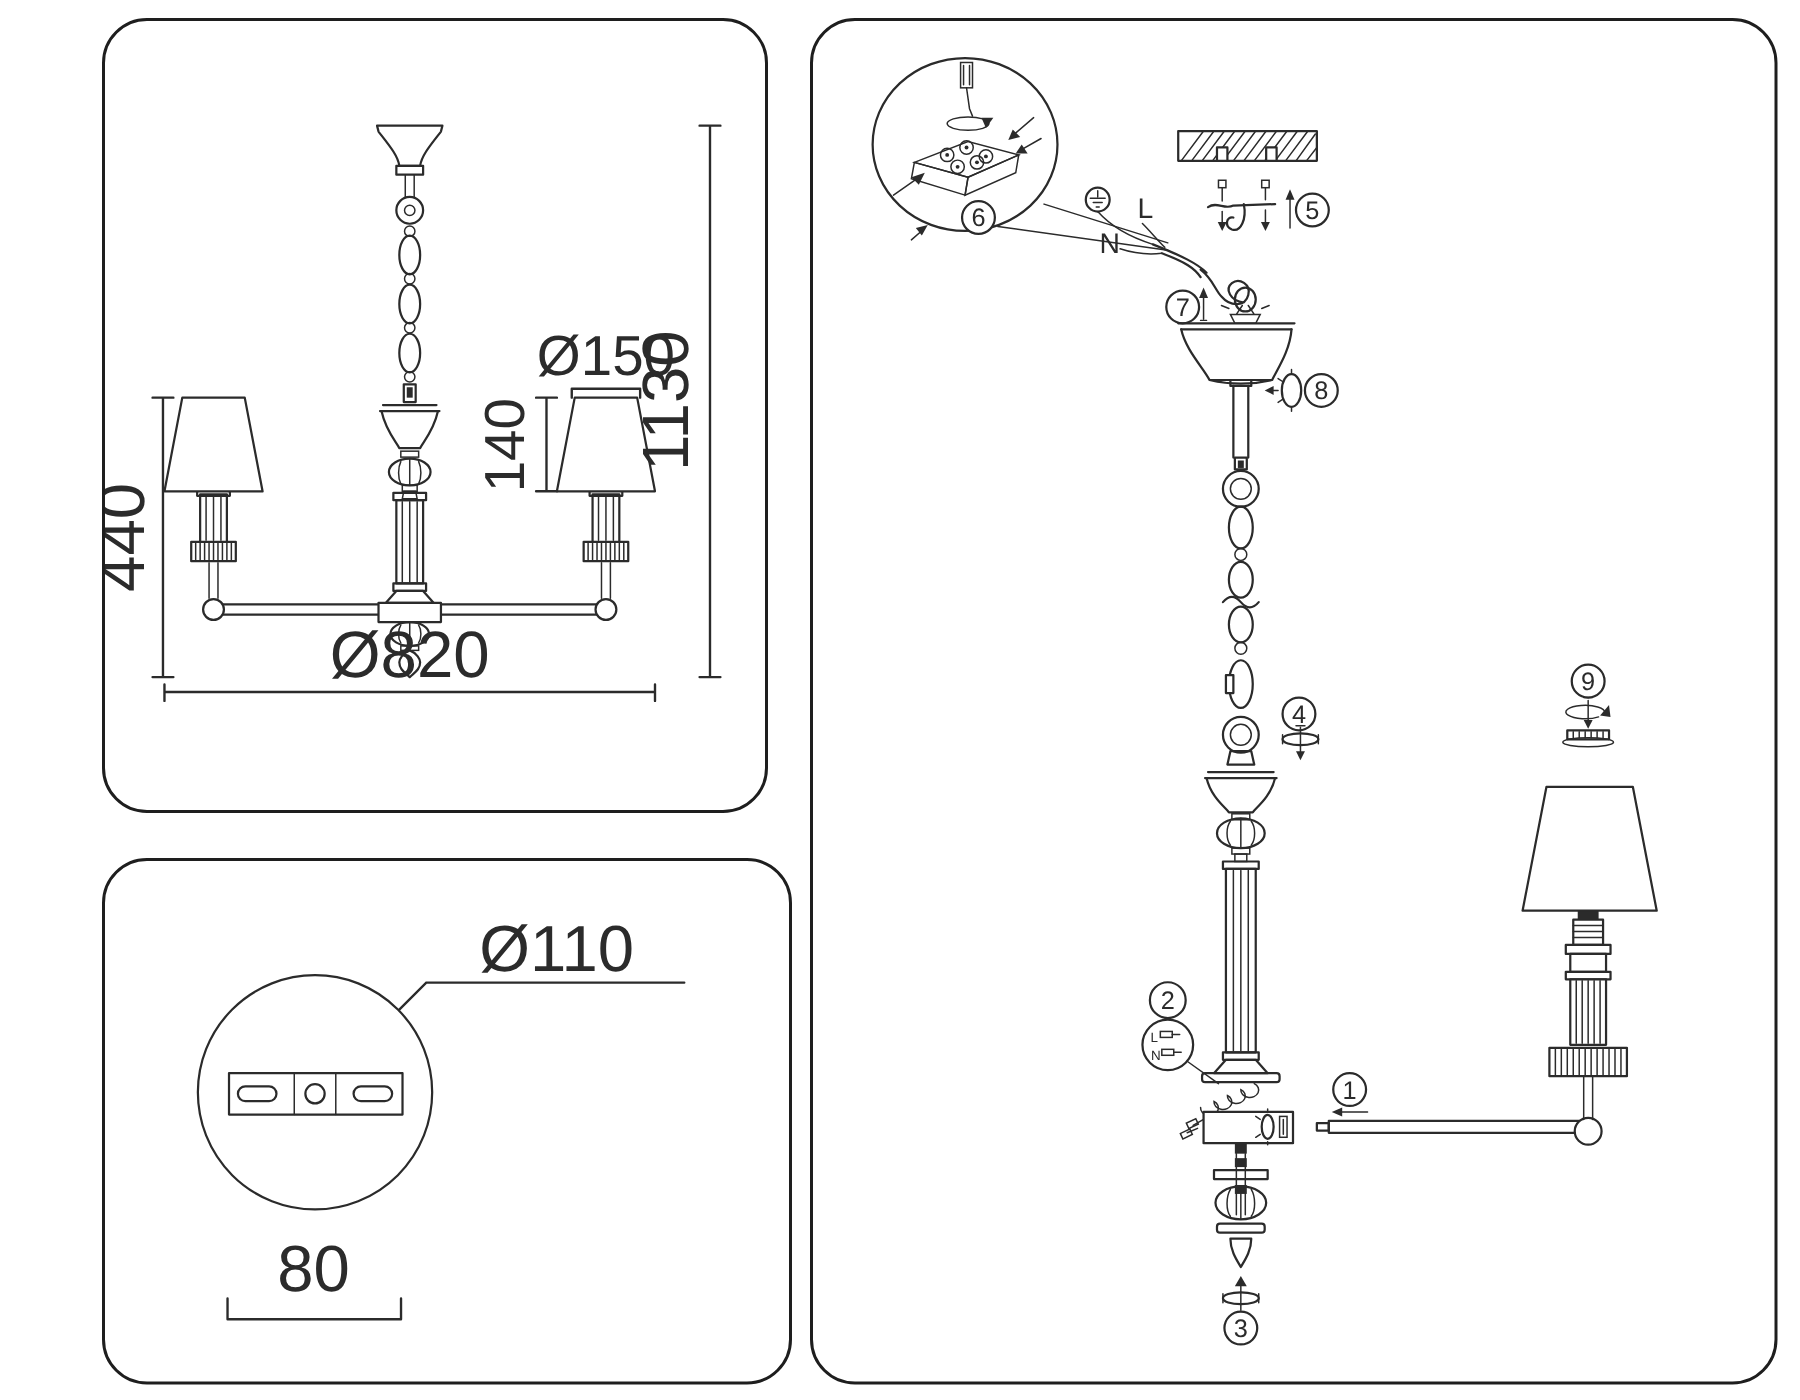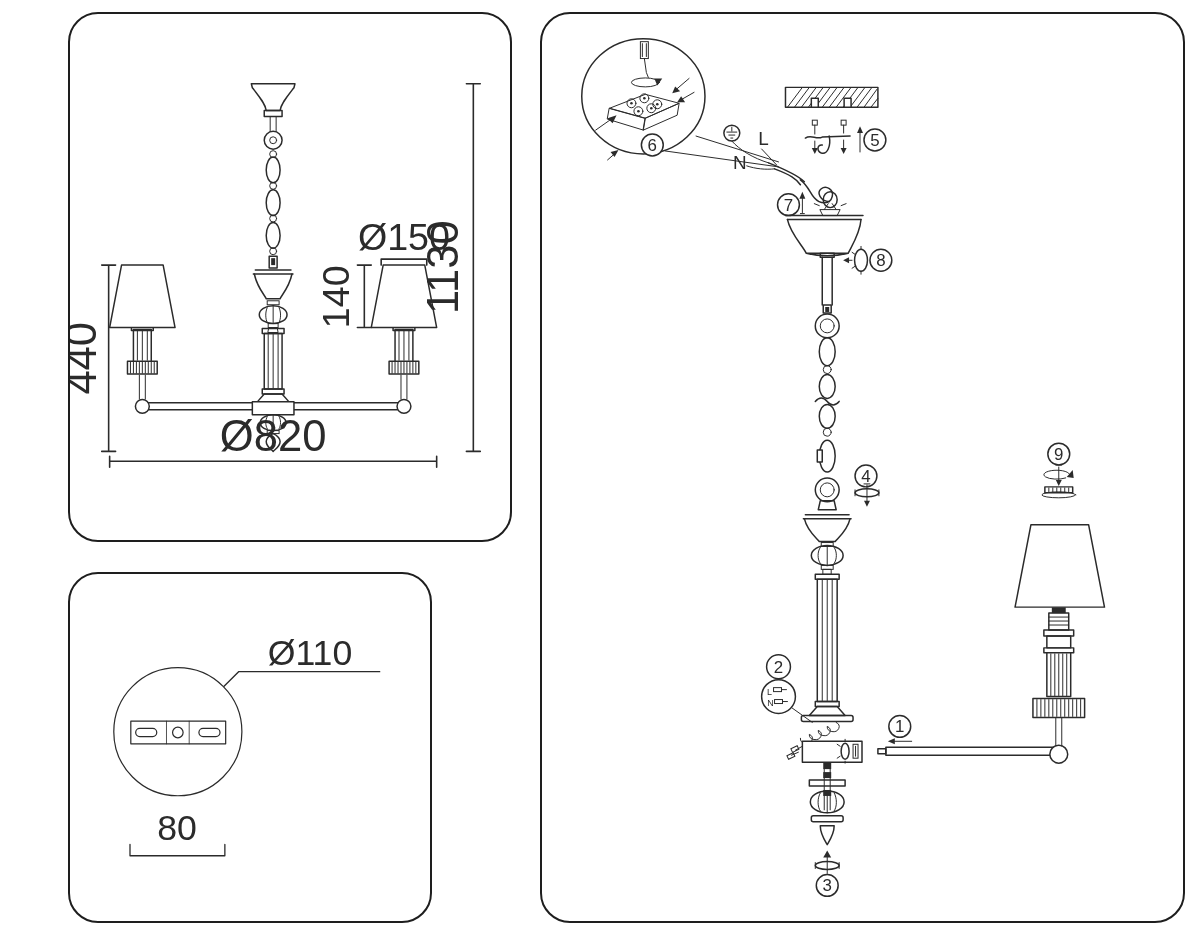--- a/index.html
+++ b/index.html
@@ -1,20 +1,20 @@
 <!DOCTYPE html>
 <html><head>
 <meta charset="utf-8">
 <style>
   html,body{margin:0;padding:0;background:#fff;}
   #screen{position:relative;width:1200px;height:933px;background:#ffffff;overflow:hidden;
           font-family:"Liberation Sans",sans-serif;}
   .panel{position:absolute;border:2px solid #1e1e1e;border-radius:30px;background:#fff;box-sizing:border-box;}
   #panel-dimensions{left:68px;top:12px;width:444px;height:530px;}
-  #panel-mount{left:68px;top:572px;width:364px;height:351px;}
+  #panel-mount{left:68px;top:572px;width:460px;height:351px;}
   #panel-assembly{left:540px;top:12px;width:645px;height:911px;}
   .panel svg{position:absolute;left:0;top:0;width:100%;height:100%;}
   .ln{fill:none;stroke:#2b2b2b;stroke-width:1.5;stroke-linecap:round;stroke-linejoin:round;}
   .th{fill:none;stroke:#2b2b2b;stroke-width:1;stroke-linecap:round;}
   .dim{fill:none;stroke:#2b2b2b;stroke-width:1.6;stroke-linecap:round;}
   .wfill{fill:#ffffff;stroke:#2b2b2b;stroke-width:1.5;stroke-linejoin:round;}
   .dark{fill:#2b2b2b;stroke:none;}
   text{fill:#2b2b2b;}
   .dimtxt{font-size:44px;}
   .dimtxt2{font-size:38px;}

